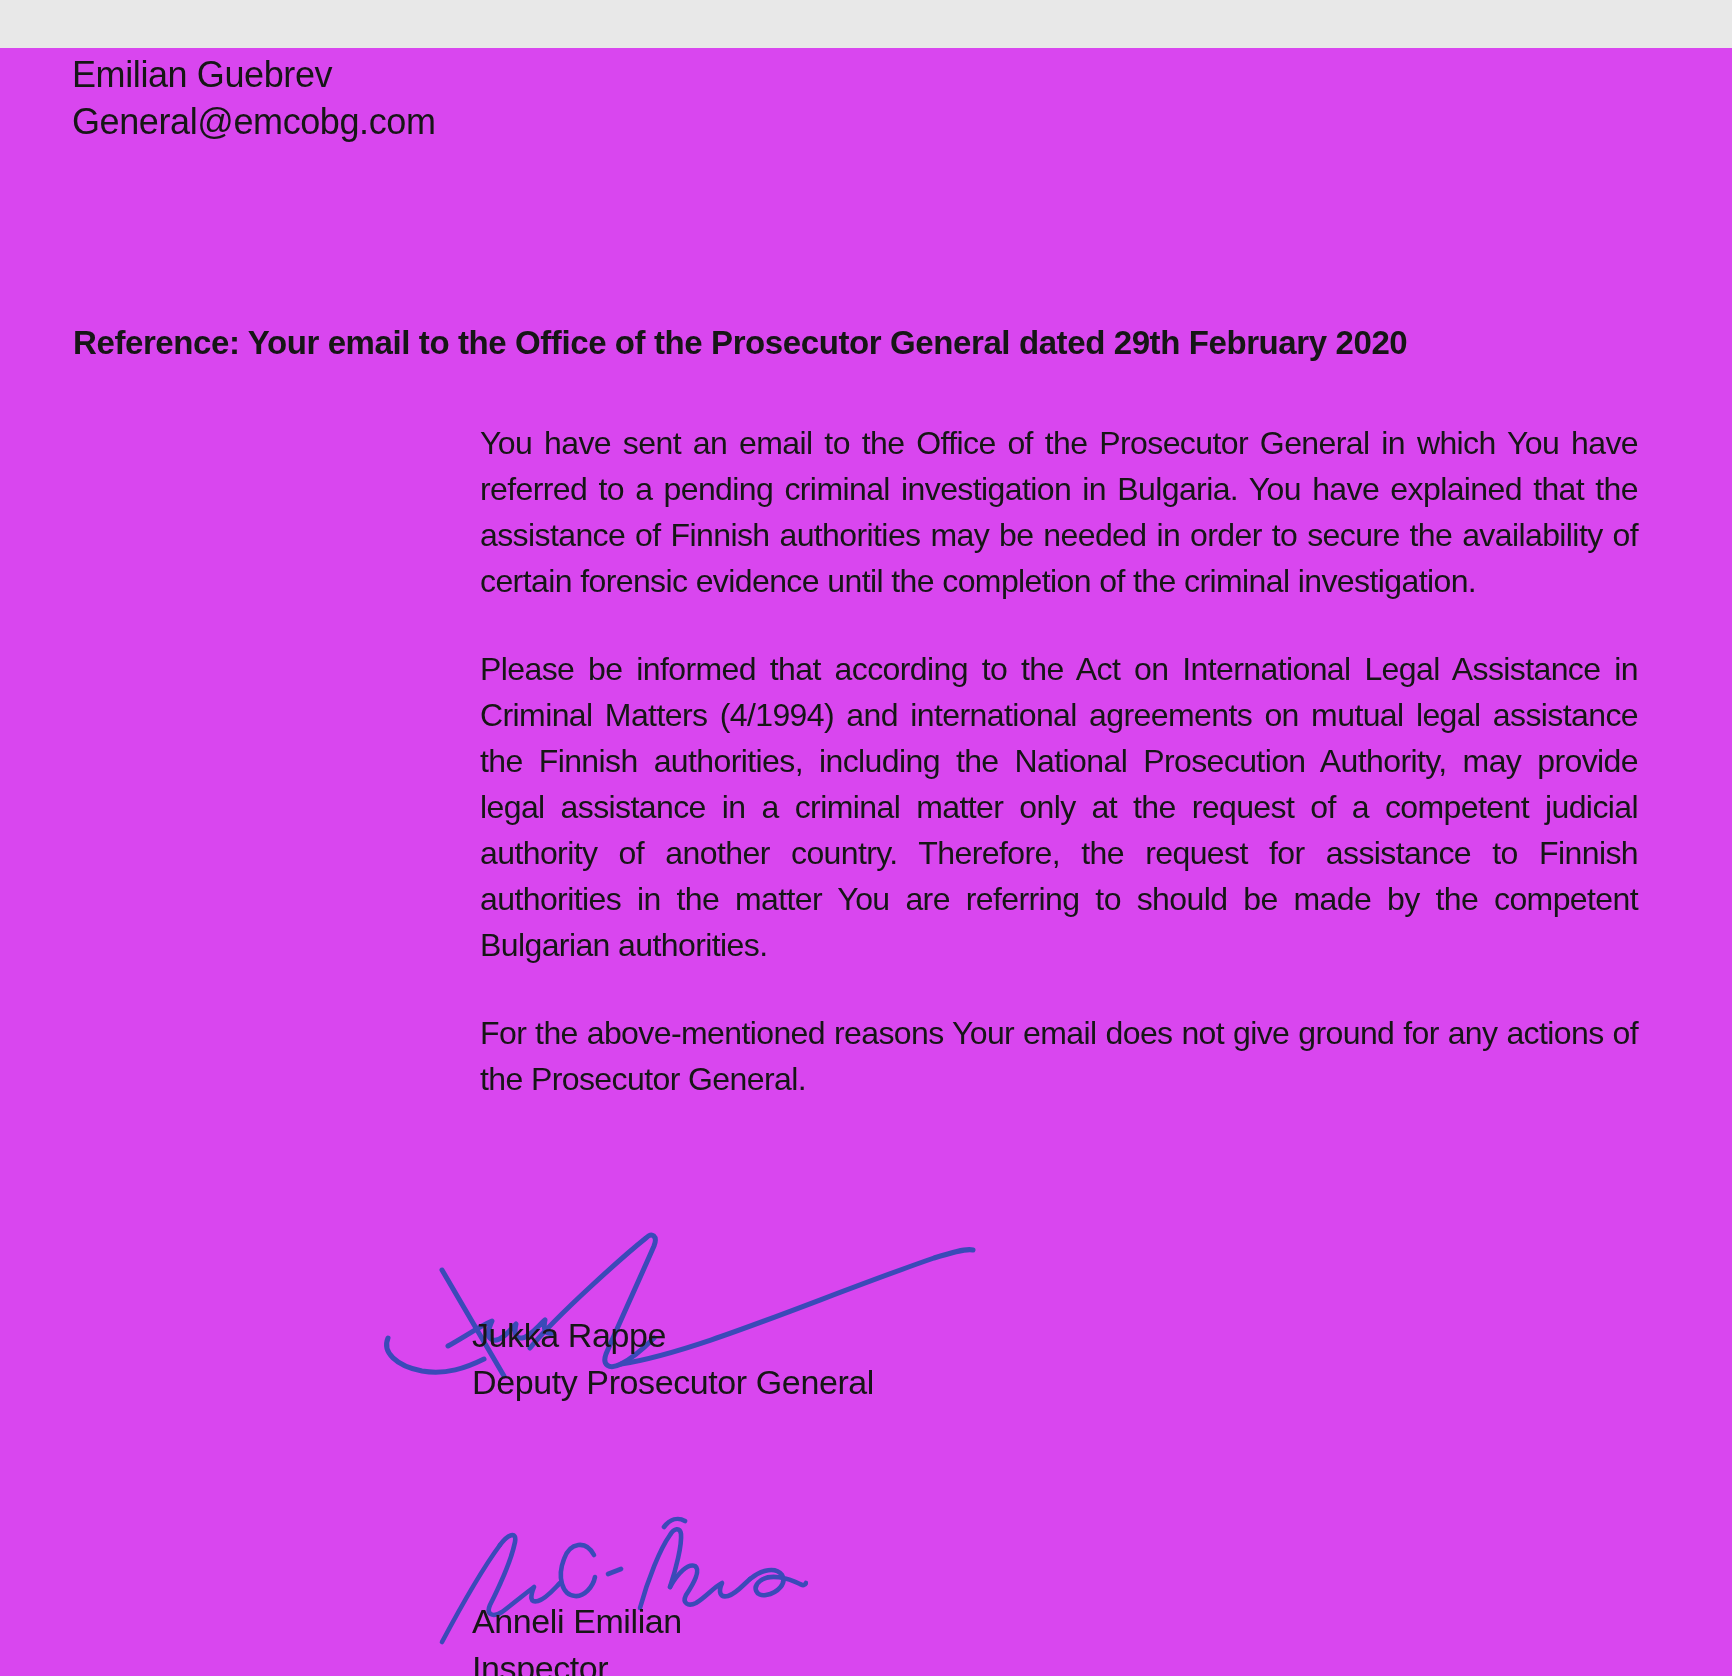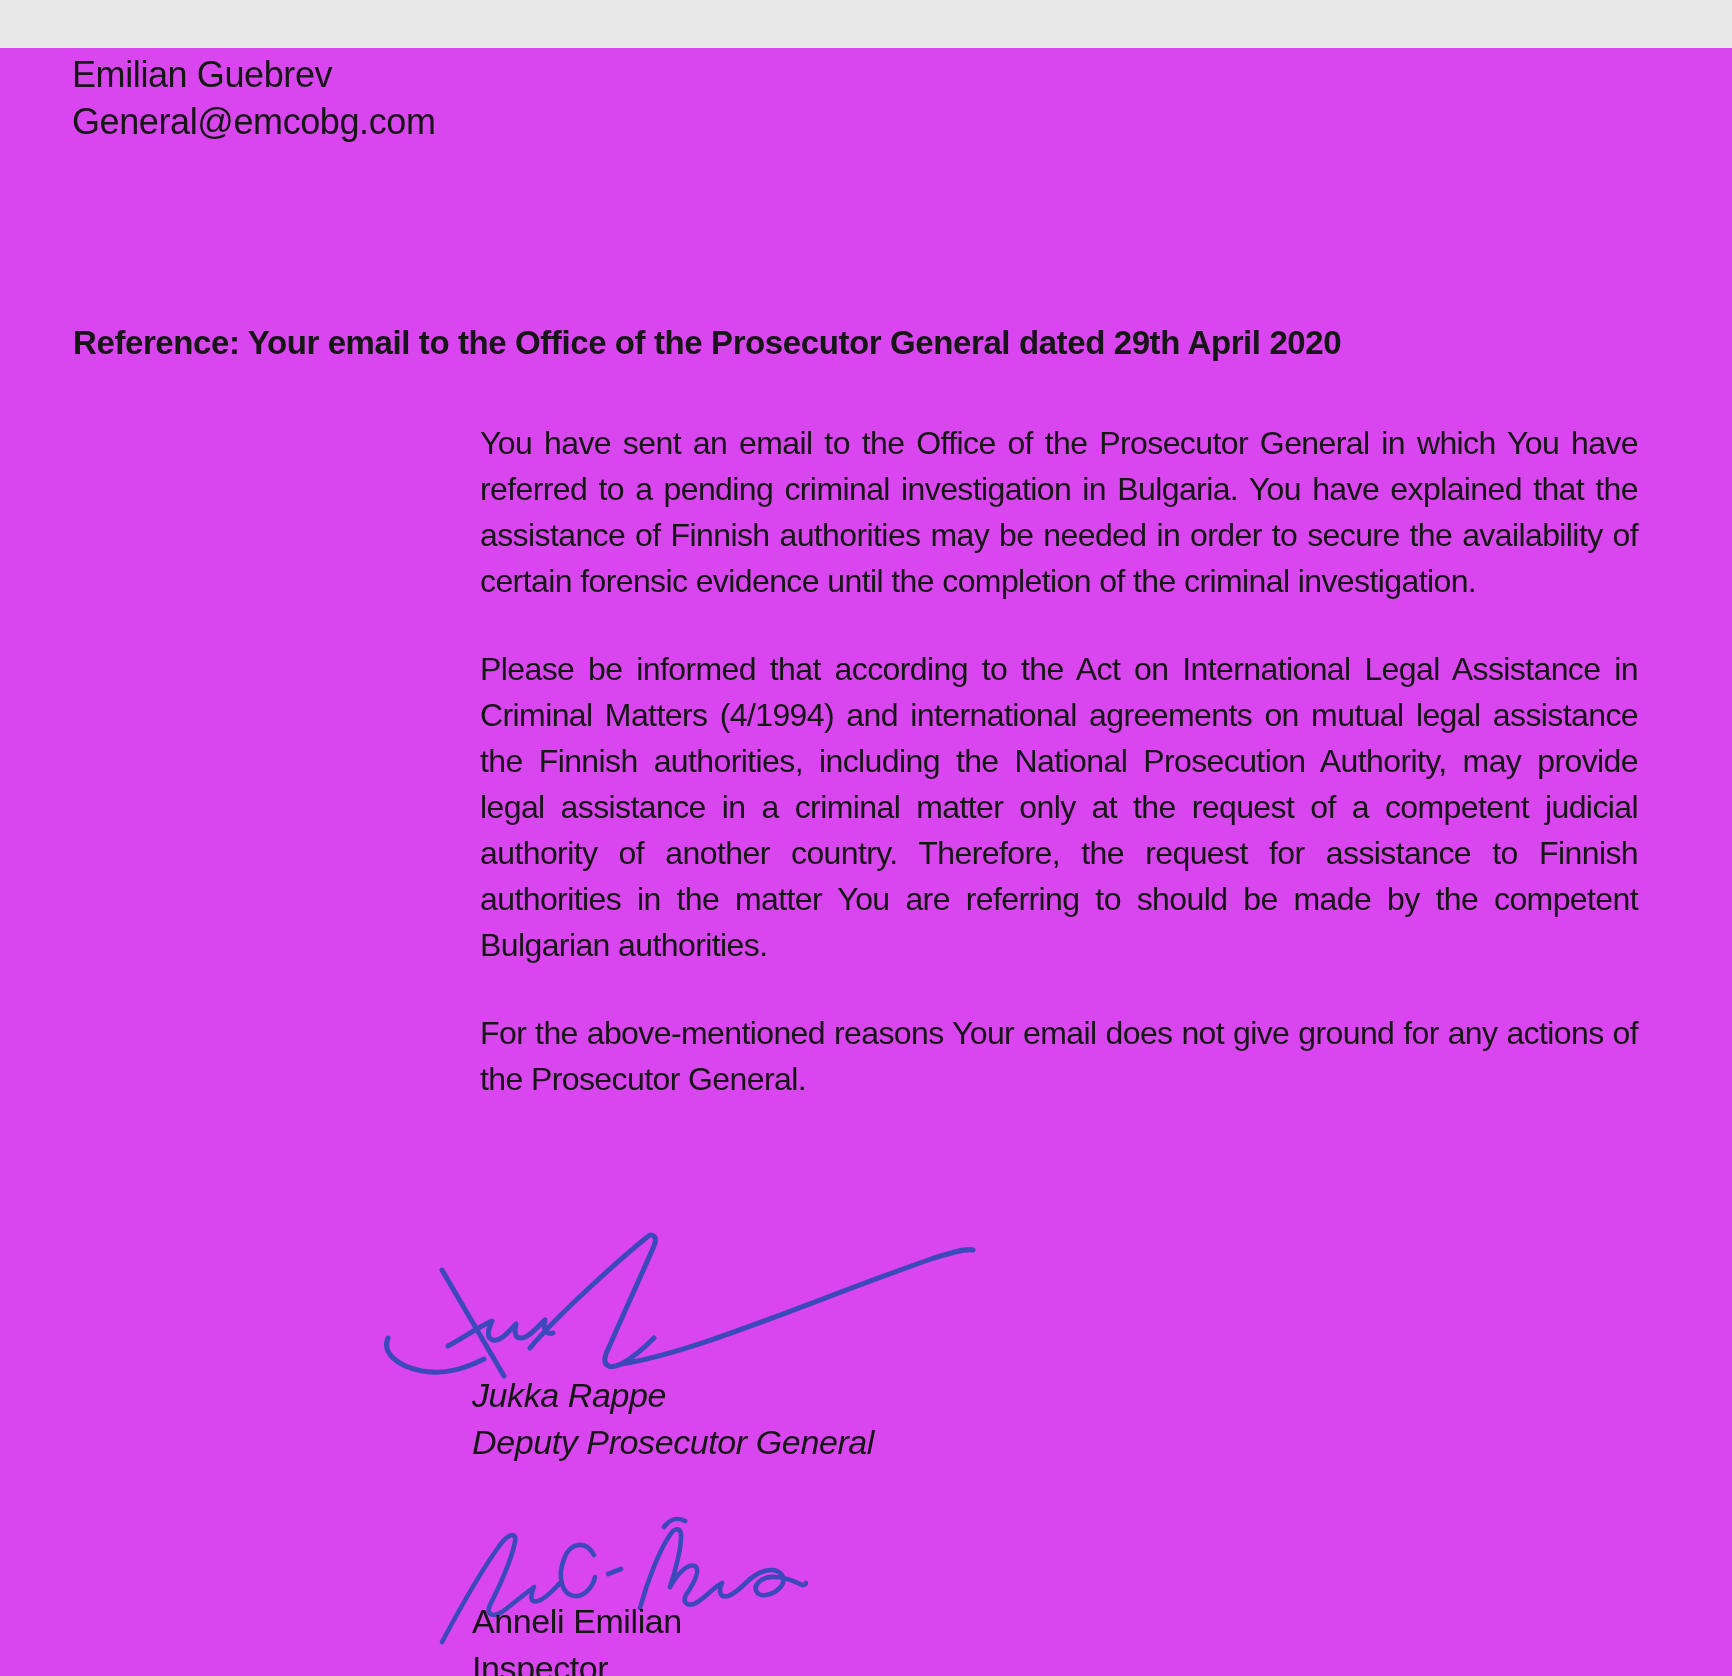--- a/index.html
+++ b/index.html
@@ -36,34 +36,34 @@
     stroke-linecap:round;stroke-linejoin:round;
   }
   .sig1{left:378px;top:1178px;}
   .sig1 path{stroke-width:5px;}
   .sig2{left:418px;top:1468px;}
   .sig2 path{stroke-width:4.6px;}
   .signatory-text{
     position:absolute;left:472px;
     font-size:34px;line-height:47px;letter-spacing:-0.4px;
   }
-  .signatory-1{top:1324px;font-style:italic;}
+  .signatory-1{top:1264px;}
   .signatory-2{top:1550px;}
 </style>
 </head>
 <body>
 
 <div class="page">
 
   <div class="sender">
     <div>Emilian Guebrev</div>
     <div>General@emcobg.com</div>
   </div>
 
-  <div class="reference">Reference: Your email to the Office of the Prosecutor General dated 29th April 2020</div>
+  <div class="reference">Reference: Your email to the Office of the Prosecutor General dated 29th February 2020</div>
 
   <div class="body-block">
     <p>You have sent an email to the Office of the Prosecutor General in which You have referred to a pending criminal investigation in Bulgaria. You have explained that the assistance of Finnish authorities may be needed in order to secure the availability of certain forensic evidence until the completion of the criminal investigation.</p>
     <p>Please be informed that according to the Act on International Legal Assistance in Criminal Matters (4/1994) and international agreements on mutual legal assistance the Finnish authorities, including the National Prosecution Authority, may provide legal assistance in a criminal matter only at the request of a competent judicial authority of another country. Therefore, the request for assistance to Finnish authorities in the matter You are referring to should be made by the competent Bulgarian authorities.</p>
     <p>For the above-mentioned reasons Your email does not give ground for any actions of the Prosecutor General.</p>
   </div>
 
   <svg class="sig-svg sig1" width="600" height="162" viewBox="0 0 600 162" aria-hidden="true">
     <path d="M10,112 C4,126 18,140 44,145 C68,149 88,142 106,133"></path>
     <path d="M64,44 C78,68 100,106 126,150"></path>

